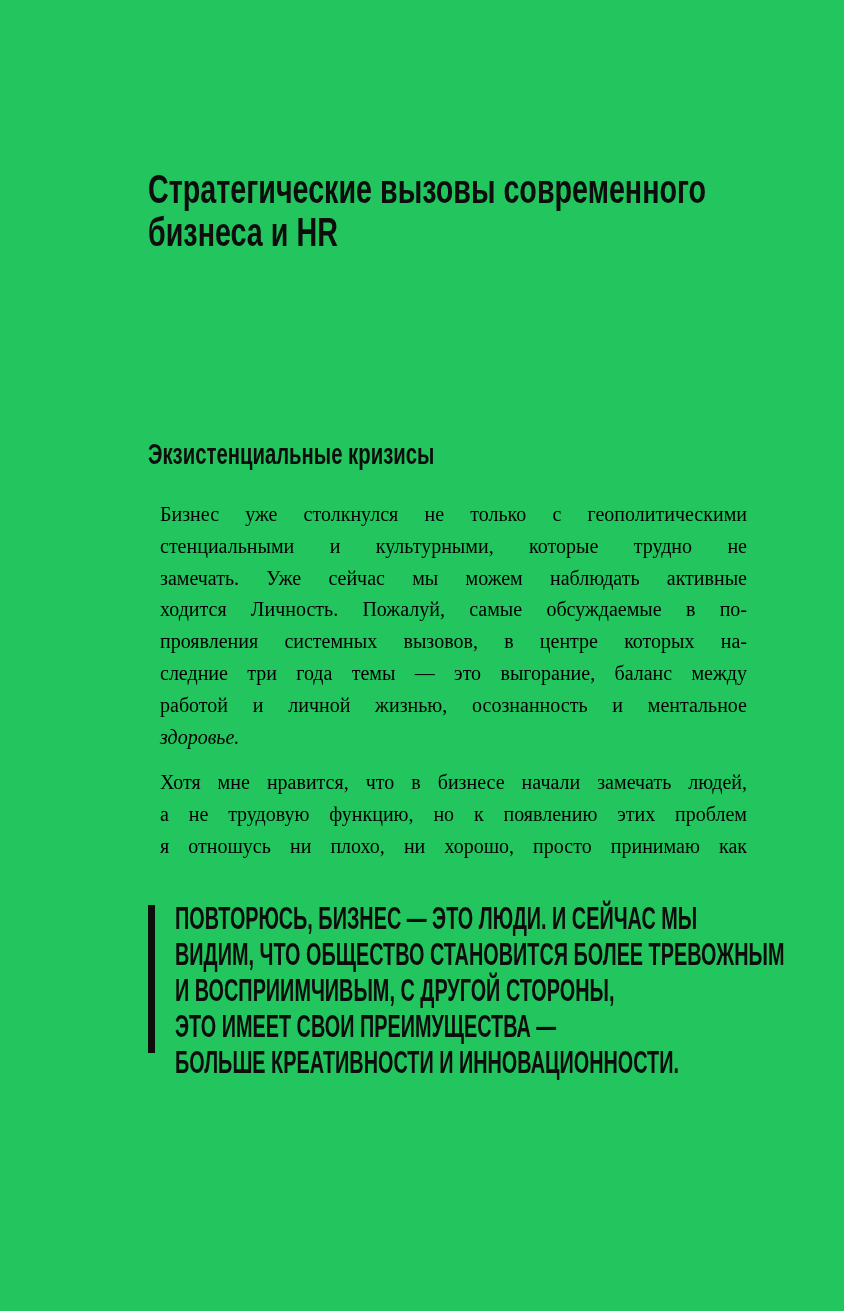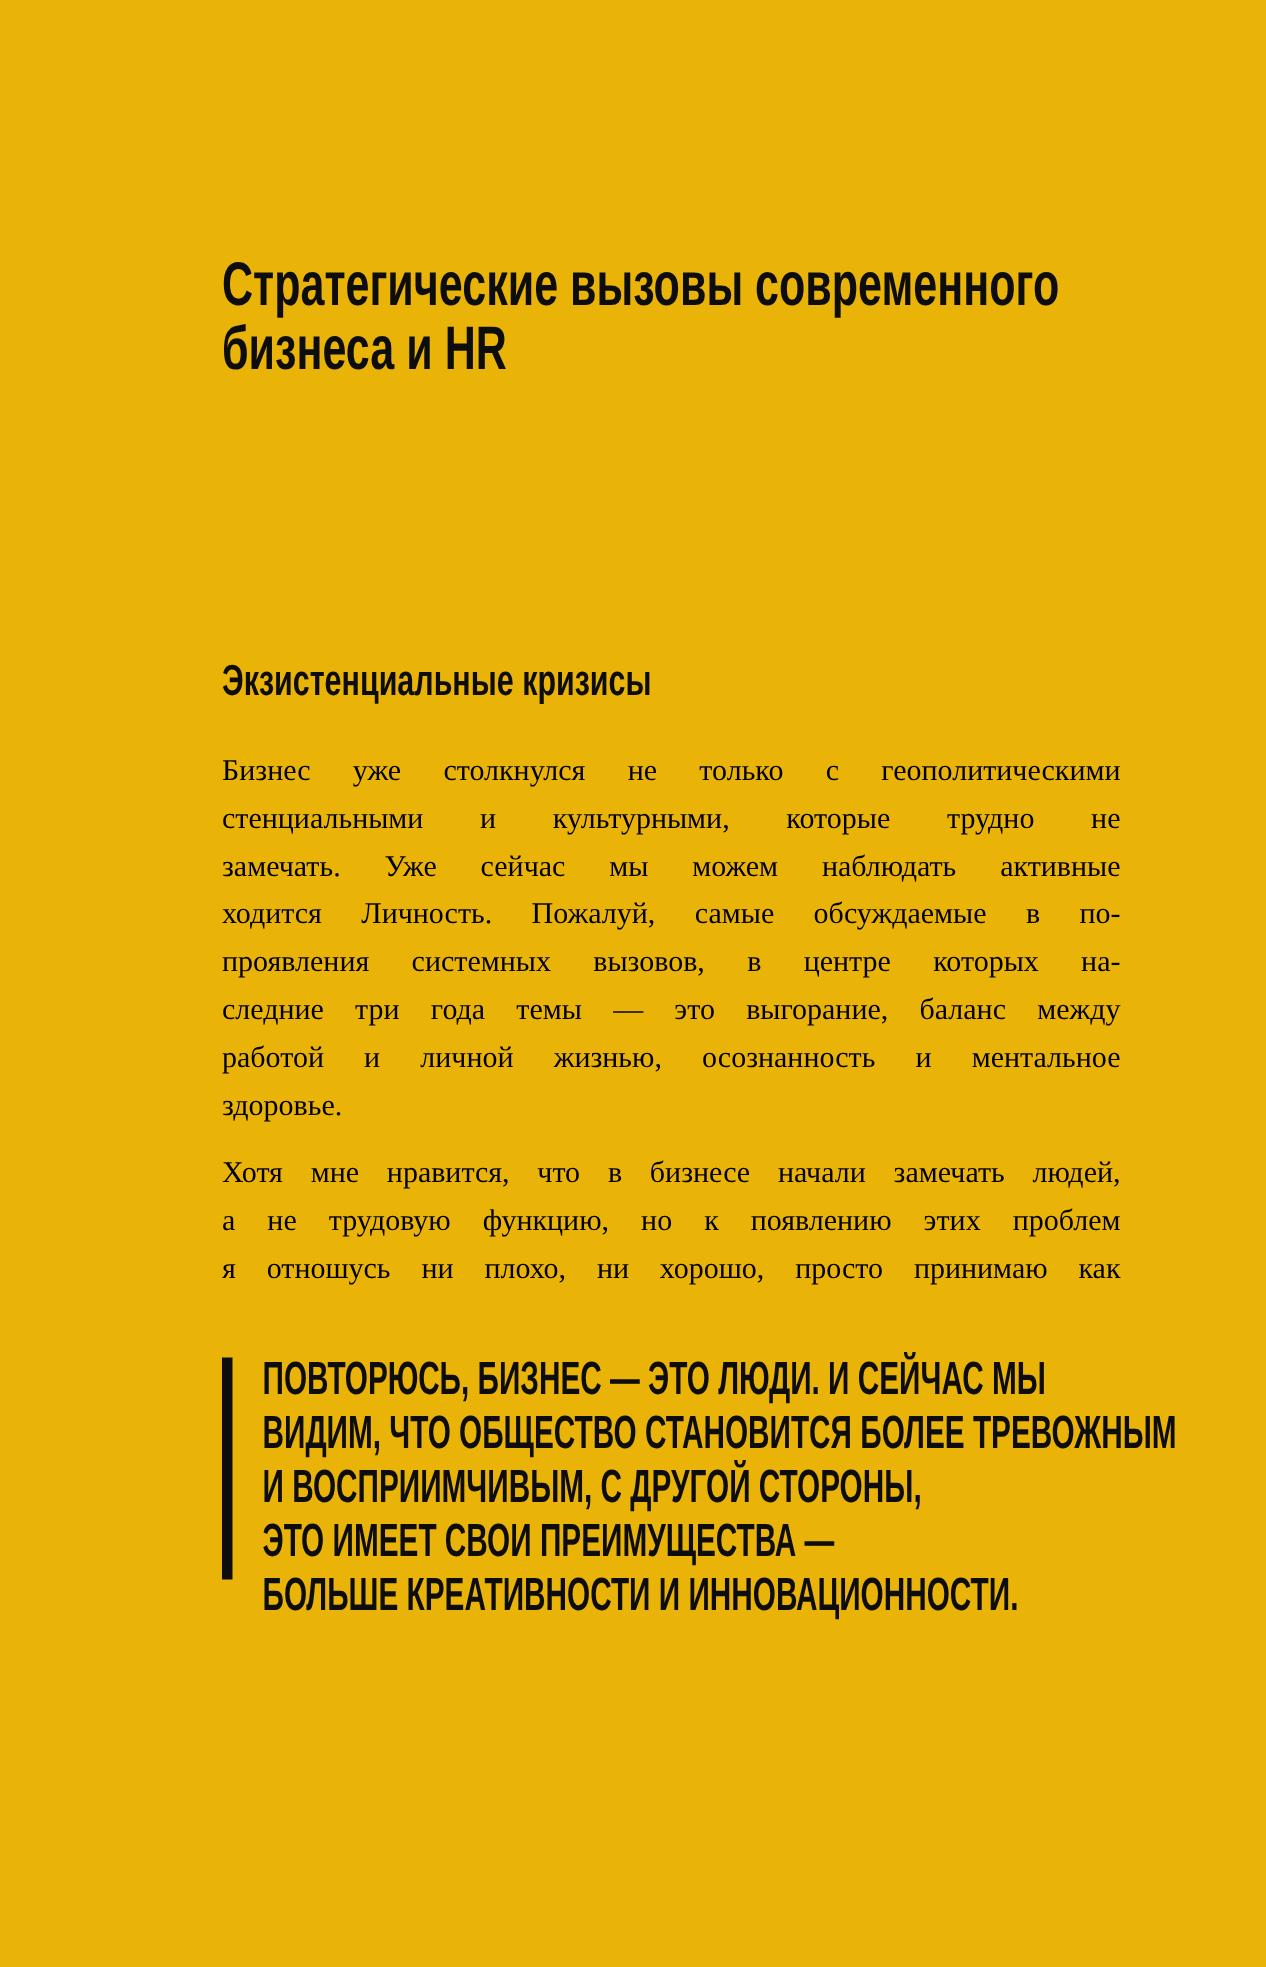--- a/index.html
+++ b/index.html
@@ -4,21 +4,21 @@
 <style>
   html, body {
     margin: 0;
     padding: 0;
     background: #ffffff;
   }
   .page {
     position: relative;
     width: 844px;
     height: 1311px;
-    background: #eab308;
+    background: #22c55e;
     overflow: hidden;
     box-sizing: border-box;
     padding: 168px 97px 0 148px;
     color: #000000;
   }
   
   .cond-line {
     display: block;
     font-family: "Liberation Sans", sans-serif;
     font-weight: 700;
@@ -46,29 +46,30 @@
     line-height: 34px;
     transform: scaleX(0.70);
   }
   .body-block {
     margin-top: 28px;
     width: 599px;
     font-family: "Liberation Serif", serif;
     font-size: 20px;
     color: #000000;
   }
-  .paragraph { margin: 0 0 14px 0; }
+  .paragraph { margin: 0 0 14px 12px; }
   .paragraph:last-child { margin-bottom: 0; }
   .bline {
     line-height: 31.8px;
     text-align: justify;
     text-align-last: justify;
   }
   .bline.last-line {
     text-align-last: left;
+    font-style: italic;
   }
   blockquote.pull-quote {
     position: relative;
     margin: 38px 0 0 0;
     padding: 0 0 0 27px;
   }
   .quote-bar {
     position: absolute;
     left: 0;
     top: 4px;

